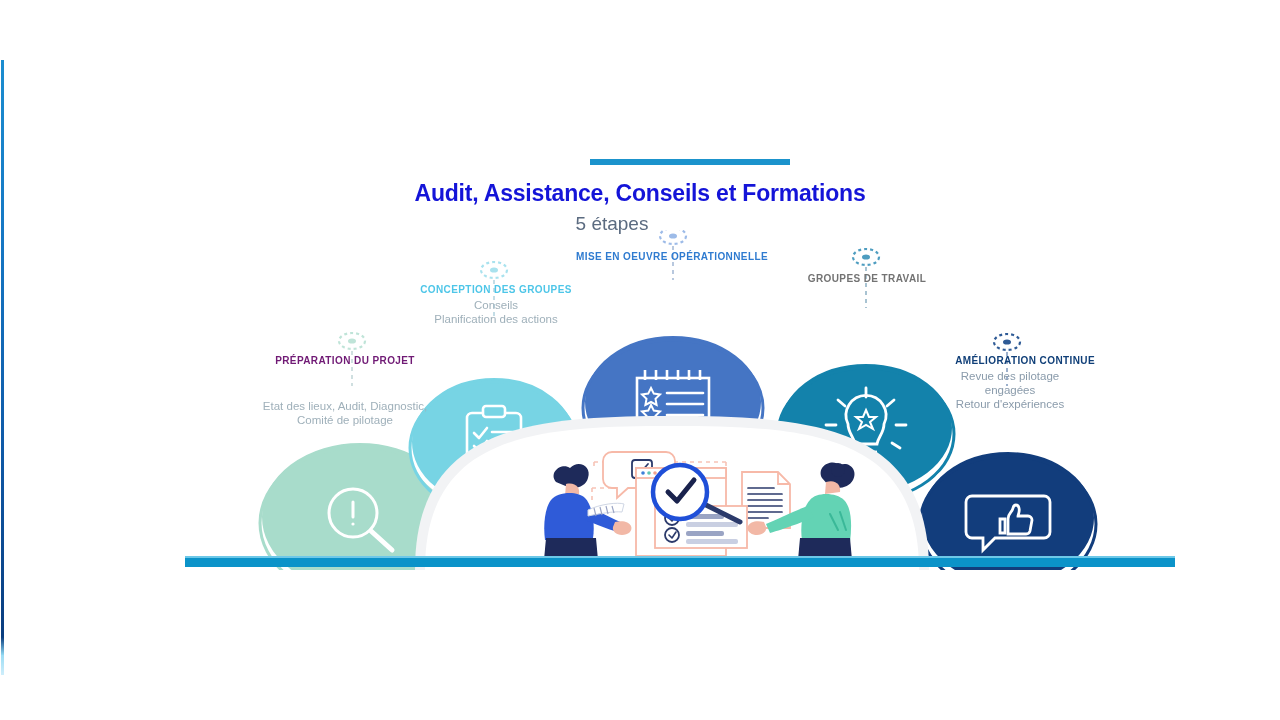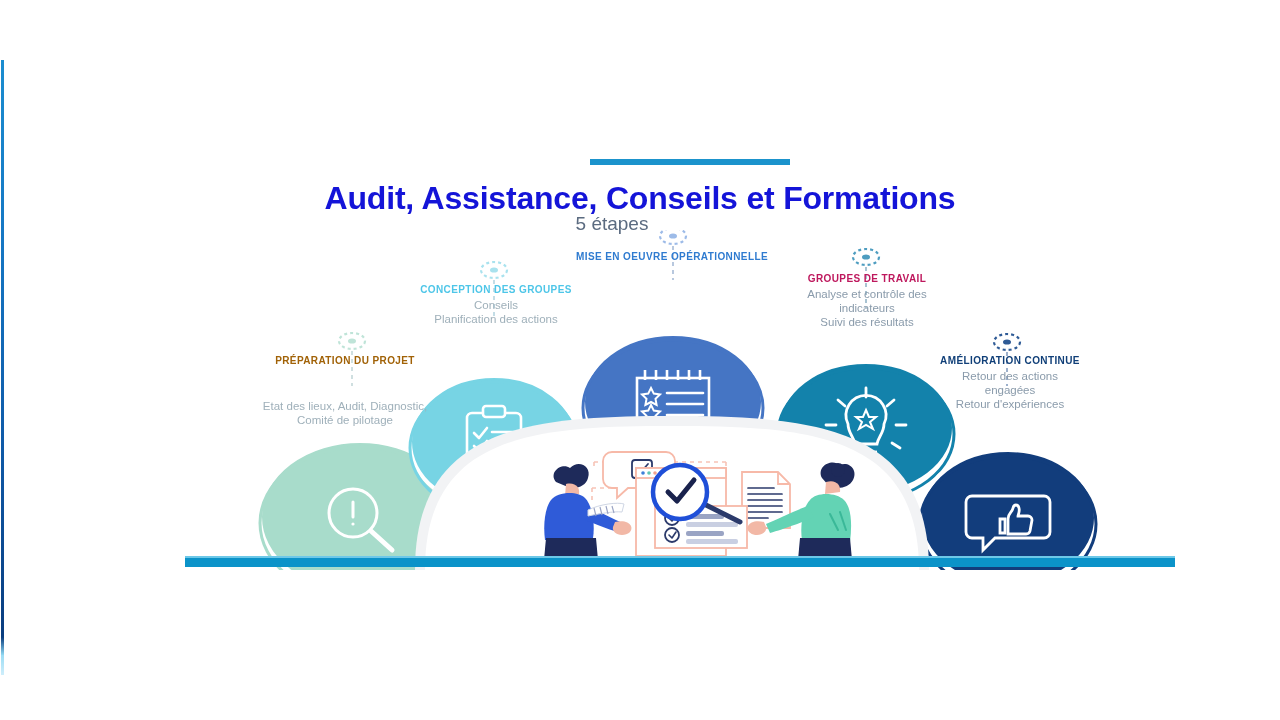--- a/index.html
+++ b/index.html
@@ -21,21 +21,21 @@
   }
 
   
   #title-rule {
     position:absolute; left:590px; top:159px; width:200px; height:6px;
     background:#1b93cc;
   }
   #page-title {
     position:absolute; left:0; top:180px; width:1280px;
     text-align:center;
-    font-size:32px; font-weight:bold; color:#1414d8;
+    font-size:23px; font-weight:bold; color:#1414d8;
     letter-spacing:-0.2px;
   }
   #page-subtitle {
     position:absolute; left:0; top:213px; width:1224px;
     text-align:center;
     font-size:19px; color:#5b6b80; font-weight:400;
   }
 
   
   #bottom-bar {
@@ -65,37 +65,37 @@
     font-size:10px;
   }
   .step-desc {
     font-size:11.5px;
     color:#7b8694;
     line-height:1.25;
     margin-top:2px;
   }
 
   #label-1 { left:255px; top:355px; width:180px; }
-  #label-1 .step-title { color:#a16207; }
+  #label-1 .step-title { color:#701a75; }
   #label-1 .step-desc  { color:#9fb0ba;margin-top:32px; }
 
   #label-2 { left:400px; top:284px; width:192px; }
   #label-2 .step-title { color:#4ec6e8; }
   #label-2 .step-desc  { color:#9fb0ba;text-align:center; }
 
   #label-3 { left:572px; top:251px; width:200px; }
   #label-3 .step-title { color:#2f7bd0; }
   #label-3 .step-desc  { color:#8ea2b8; }
 
   #label-4 { left:772px; top:273px; width:190px; }
-  #label-4 .step-title { color:#be185d; }
+  #label-4 .step-title { color:#737373; }
   #label-4 .step-desc  { color:#8a9bab; }
 
   #label-5 { left:925px; top:355px; width:170px; }
-  #label-5 .step-title { color:#103f78; }
+  #label-5 .step-title { color:#103f78;text-align:right; }
   #label-5 .step-desc  { color:#8a9bab; }
 </style>
 </head>
 <body>
 
 <div id="left-stripe"></div>
 <div id="left-stripe-tail"></div>
 
 <div id="title-rule"></div>
 <div id="page-title">Audit, Assistance, Conseils et Formations</div>
@@ -321,30 +321,25 @@
     <div>Planification des actions</div>
   </div>
 </div>
 
 <div class="step-label" id="label-3">
   <div class="step-title">MISE EN OEUVRE OPÉRATIONNELLE</div>
 </div>
 
 <div class="step-label" id="label-4">
   <div class="step-title">GROUPES DE TRAVAIL</div>
-  <div class="step-desc">
-    <div>Analyse et contrôle des</div>
-    <div>indicateurs</div>
-    <div>Suivi des résultats</div>
-  </div>
 </div>
 
 <div class="step-label" id="label-5">
   <div class="step-title">AMÉLIORATION CONTINUE</div>
   <div class="step-desc">
-    <div>Retour des actions</div>
+    <div>Revue des pilotage</div>
     <div>engagées</div>
     <div>Retour d'expériences</div>
   </div>
 </div>
 
 <div id="bottom-bar-hi"></div>
 <div id="bottom-bar"></div>
 
 </body></html>

